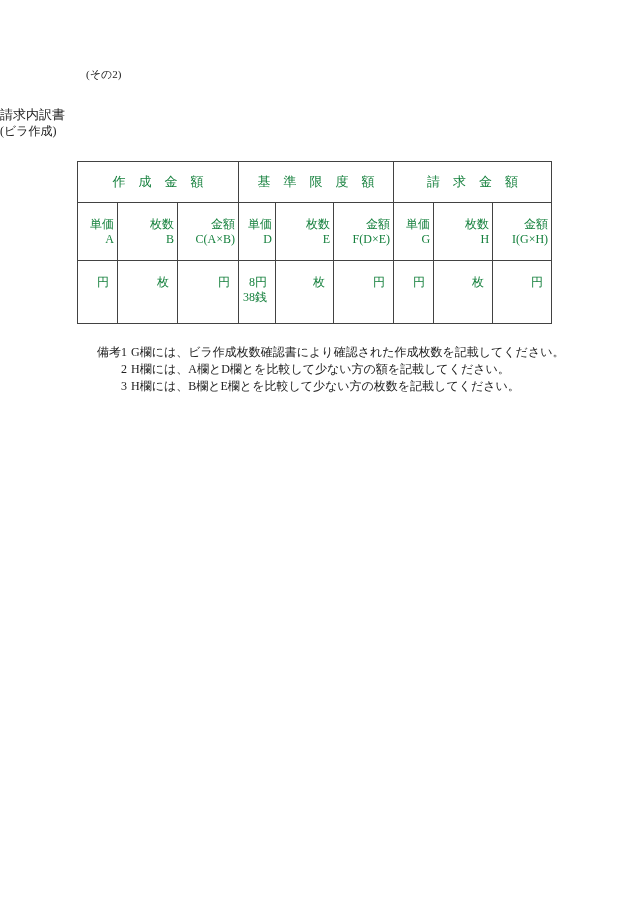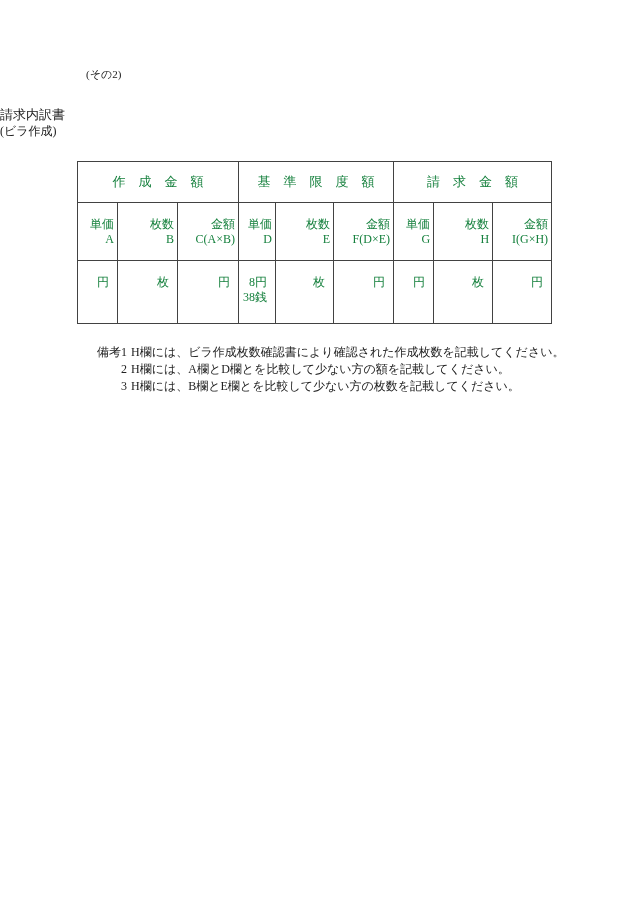--- a/index.html
+++ b/index.html
@@ -185,21 +185,21 @@
           <span class="value-line">円</span>
           <span class="value-line"></span>
         </td>
       </tr>
     </tbody>
   </table>
 
   <div class="notes">
     <div class="note-line">
       <span class="note-label">備考1</span>
-      <span class="note-text">H欄には、ビラ作成枚数確認書により確認された作成枚数を記載してください。</span>
+      <span class="note-text">G欄には、ビラ作成枚数確認書により確認された作成枚数を記載してください。</span>
     </div>
     <div class="note-line">
       <span class="note-label">2</span>
       <span class="note-text">H欄には、A欄とD欄とを比較して少ない方の額を記載してください。</span>
     </div>
     <div class="note-line">
       <span class="note-label">3</span>
       <span class="note-text">H欄には、B欄とE欄とを比較して少ない方の枚数を記載してください。</span>
     </div>
   </div>

